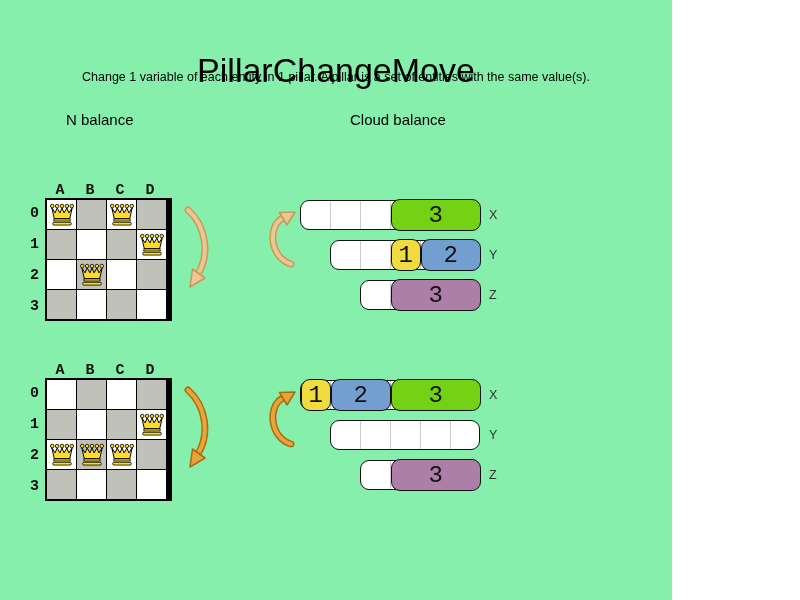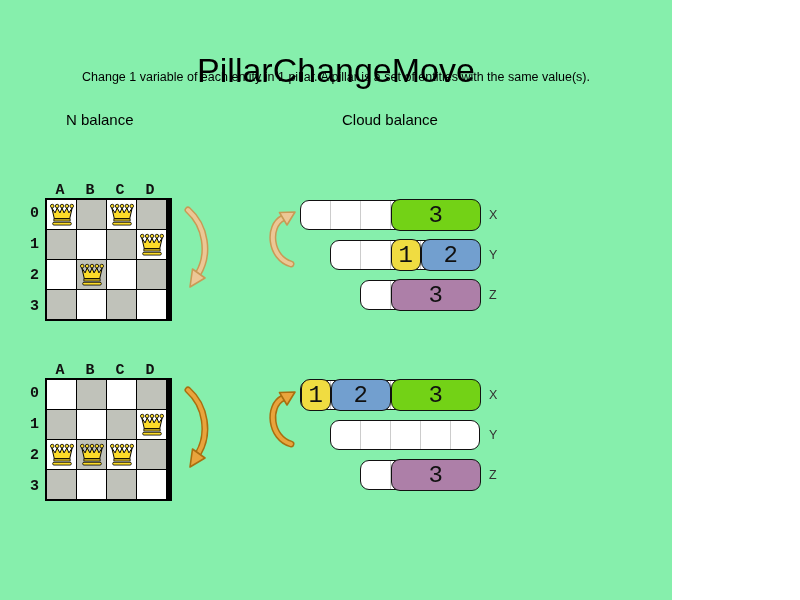--- a/index.html
+++ b/index.html
@@ -3,21 +3,21 @@
 <meta charset="utf-8">
 <style>
   html,body{margin:0;padding:0;background:#fff;}
   .page{position:relative;width:672px;height:600px;background:#86efac;overflow:hidden;
         font-family:"Liberation Sans",sans-serif;color:#000;}
   .title{position:absolute;top:28px;left:0;right:0;text-align:center;
          font-size:34px;font-weight:400;}
   .subtitle{position:absolute;top:70px;left:0;right:0;text-align:center;font-size:12.5px;}
   .section-label{position:absolute;font-size:15px;}
   .section-label.nq{left:66px;top:111px;}
-  .section-label.cb{left:342px;top:111px;}
+  .section-label.cb{left:350px;top:111px;}
 
   
   .board-unit{position:absolute;width:150px;height:145px;
               font-family:"Liberation Mono","DejaVu Sans Mono",monospace;}
   .col-labels{margin-left:20px;display:grid;grid-template-columns:repeat(4,30px);height:18px;}
   .col-label{display:flex;align-items:flex-end;justify-content:center;
              font-size:15px;font-weight:700;color:#111;line-height:1;}
   .row-labels{position:absolute;left:0;top:18px;width:19px;display:grid;grid-template-rows:repeat(4,31px);}
   .row-label{display:flex;align-items:center;justify-content:center;
              font-size:15px;font-weight:700;color:#111;}

